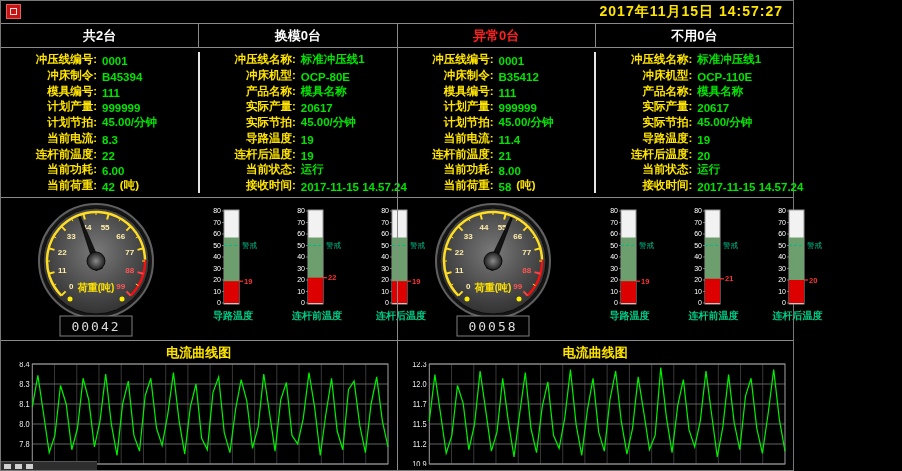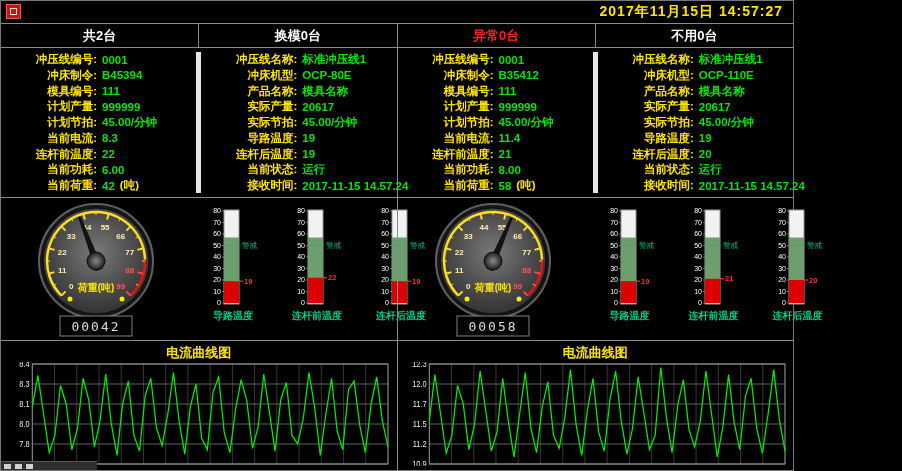--- a/index.html
+++ b/index.html
@@ -10,22 +10,22 @@
   .app-icon::after{content:"";position:absolute;left:3px;top:3px;right:3px;bottom:3px;border:1px solid #ffdddd;}
   .datetime{color:#ffe400;font-size:14px;font-weight:bold;letter-spacing:1px;}
   .statusbar{flex:0 0 23px;display:flex;border-top:1px solid #8a8a8a;border-bottom:1px solid #8a8a8a;}
   .status-cell{flex:1;display:flex;align-items:center;justify-content:center;font-size:13px;font-weight:bold;border-right:1px solid #8a8a8a;}
   .status-cell:last-child{border-right:none;}
   .main{flex:1;display:flex;min-height:0;}
   .panel{flex:1;display:flex;flex-direction:column;min-width:0;}
   .panel.right{border-left:1px solid #8a8a8a;}
   .info{flex:0 0 150px;display:flex;border-bottom:1px solid #8a8a8a;padding:4px 0;box-sizing:border-box;}
   .info-col{flex:1;display:flex;flex-direction:column;justify-content:space-between;min-width:0;}
-  .info-col.second{border-left:5px solid #e5e5e5;}
-  .info-row{display:flex;align-items:center;font-size:11.5px;font-weight:bold;white-space:nowrap;}
+  .info-col.second{border-left:2px solid #e5e5e5;}
+  .info-row{display:flex;align-items:flex-end;font-size:11.5px;font-weight:bold;white-space:nowrap;}
   .lbl{flex:0 0 96px;width:96px;text-align:right;color:#ffe400;}
   .val{margin-left:5px;color:#00e400;}
   .sfx{margin-left:5px;color:#ffe400;}
   .meters{flex:0 0 142px;display:flex;border-bottom:1px solid #8a8a8a;}
   .gauge-wrap{flex:0 0 190px;}
   .gauge-svg{width:190px;height:142px;display:block;}
   .thermo{flex:0 0 84px;display:flex;flex-direction:column;align-items:center;padding-top:7px;box-sizing:border-box;}
   .thermo-svg{width:82px;height:104px;display:block;}
   .thermo-label{font-size:10px;font-weight:bold;color:#00cc88;line-height:13px;}
   .chart-sec{flex:1;display:flex;flex-direction:column;padding:3px 5px 0;min-height:0;}

